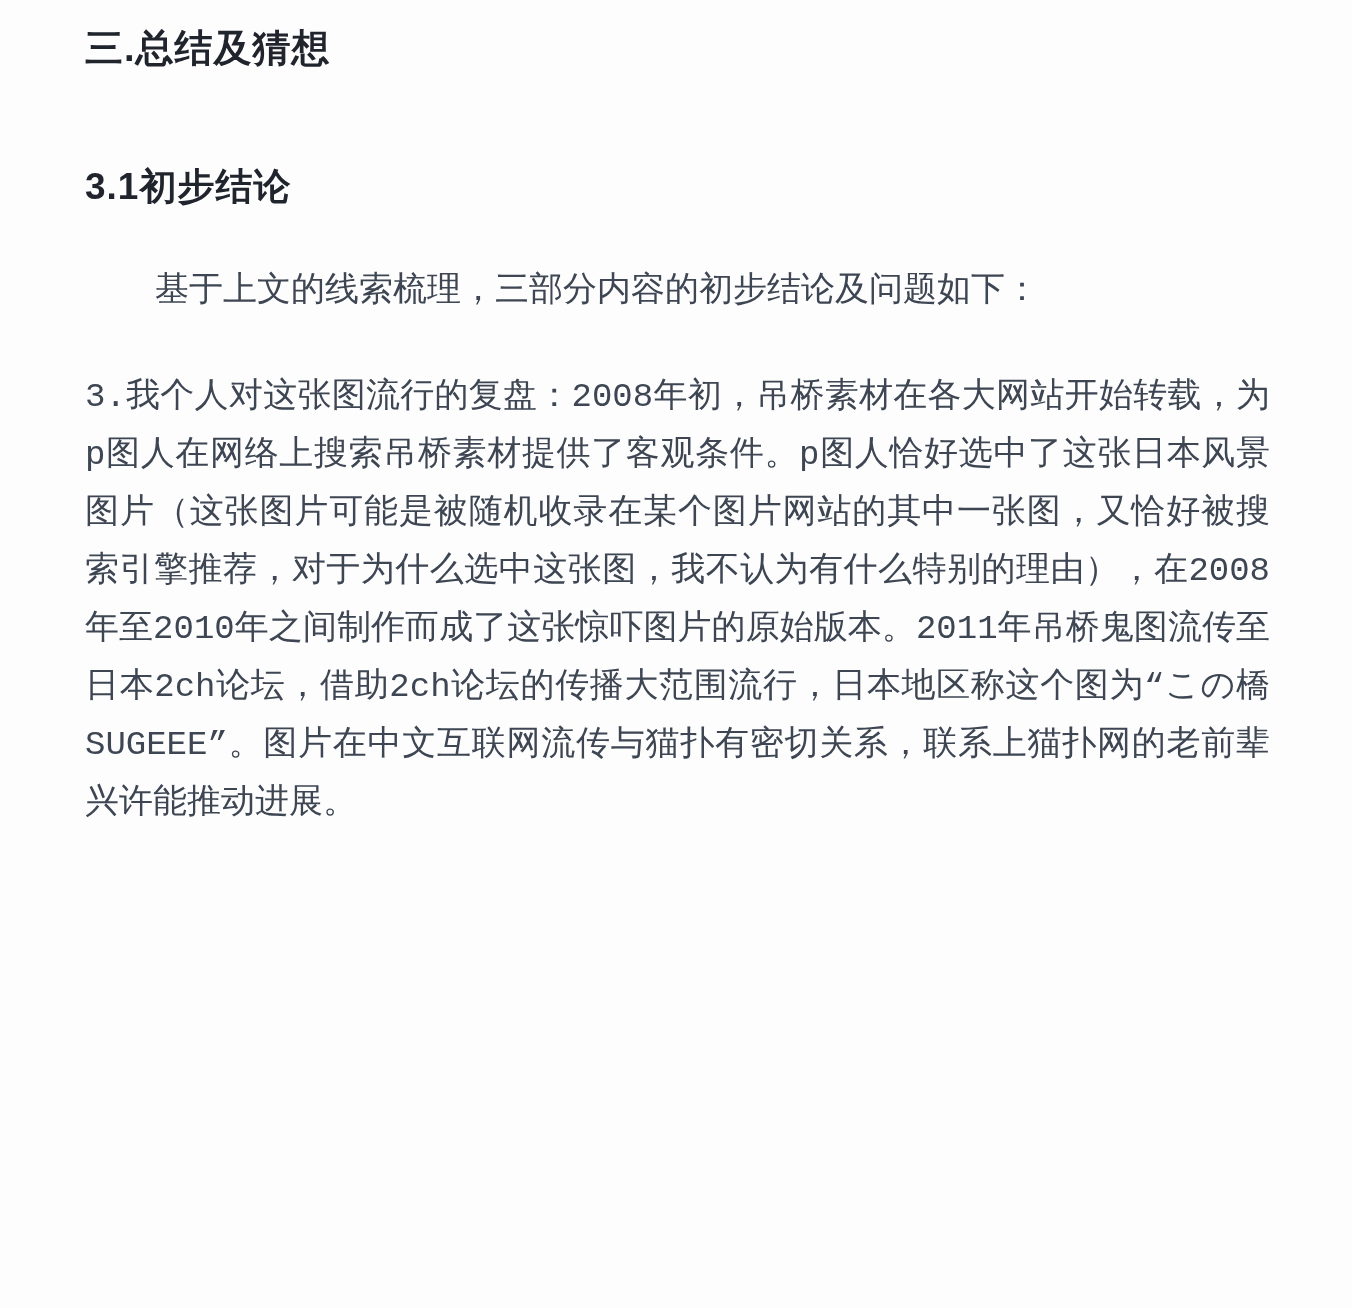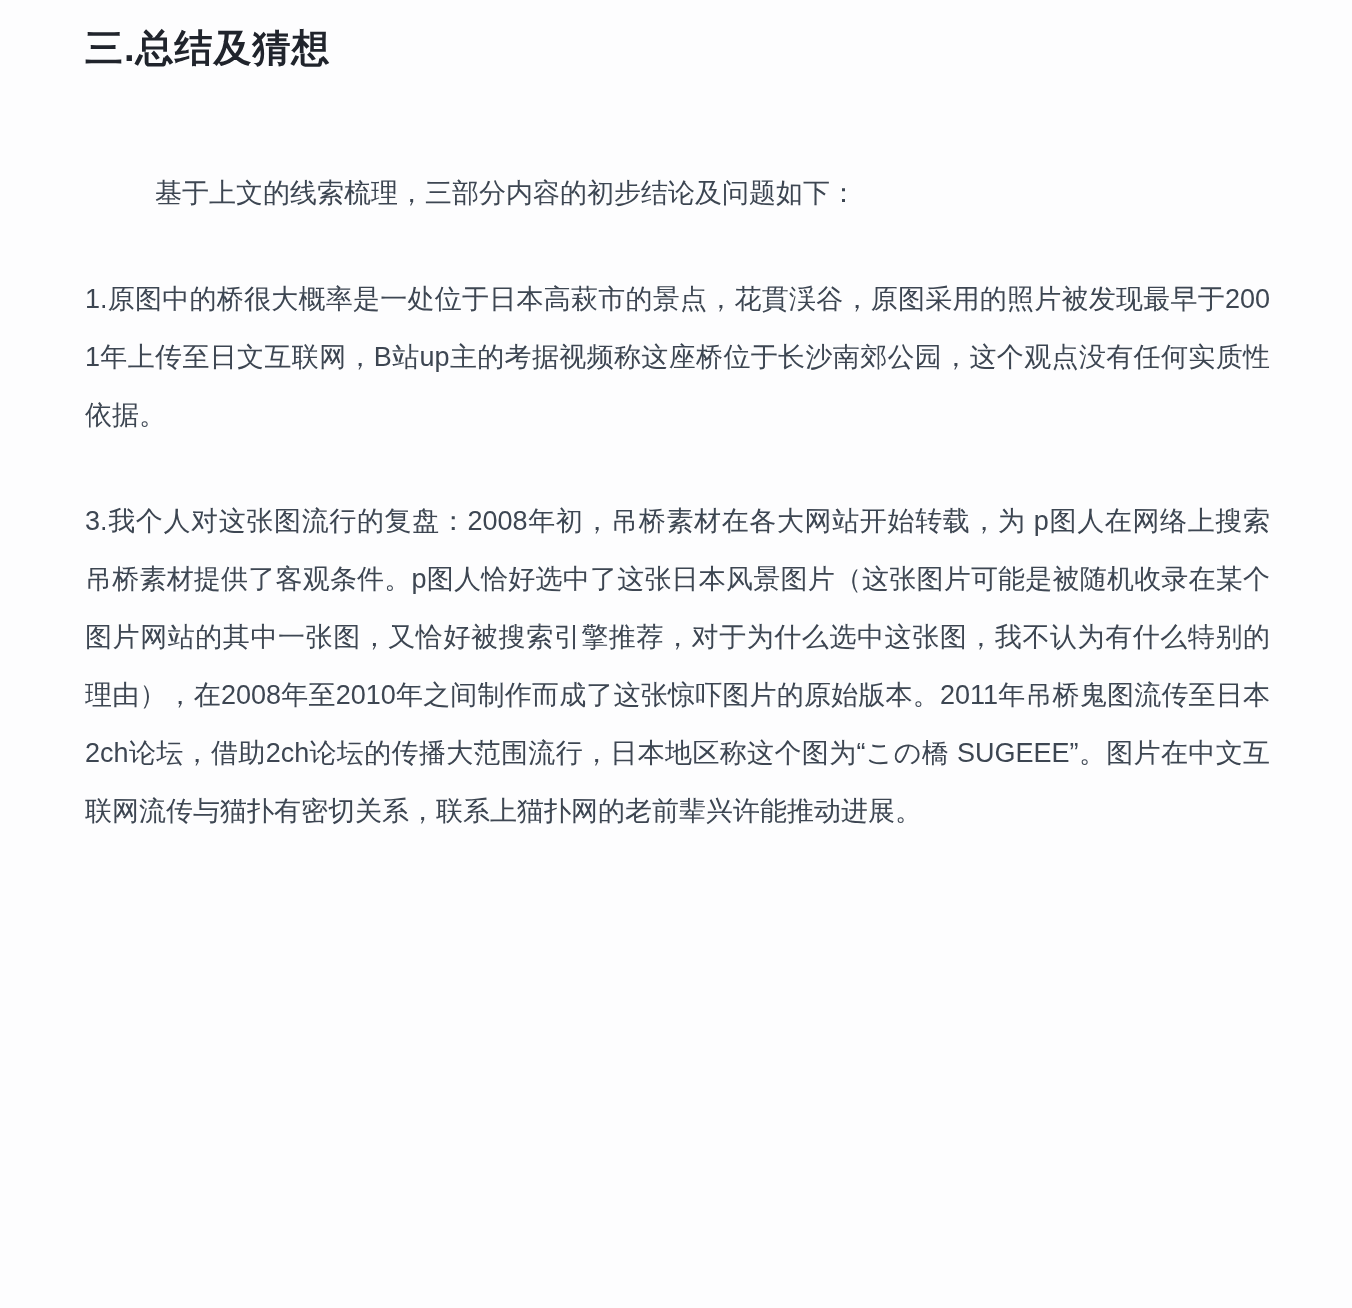--- a/index.html
+++ b/index.html
@@ -35,41 +35,42 @@
   h2.subsection-heading {
     margin: 0 0 52px 0;
     font-size: 37px;
     line-height: 46px;
     font-weight: bold;
     color: var(--heading-color);
     letter-spacing: 1px;
   }
   p.body-para {
     margin: 0 0 48px 0;
-    font-size: 27px;
+    font-size: 34px;
     line-height: 58px;
     color: var(--body-color);
     font-weight: 400;
     text-align: justify;
     text-justify: inter-ideograph;
     word-break: break-all;
+    font-family: Liberation Mono, monospace;
   }
   p.intro-para {
     text-indent: 70px;
     text-align: left;
   }
 </style>
 </head>
 <body>
 
 <div class="page">
 
   <h1 class="section-heading">三.总结及猜想</h1>
 
+  <h2 class="subsection-heading">3.1初步结论</h2>
 
   <p class="body-para intro-para">基于上文的线索梳理，三部分内容的初步结论及问题如下：</p>
 
-  <p class="body-para">1.原图中的桥很大概率是一处位于日本高萩市的景点，花貫渓谷，原图采用的照片被发现最早于2001年上传至日文互联网，B站up主的考据视频称这座桥位于长沙南郊公园，这个观点没有任何实质性依据。</p>
 
 
   <p class="body-para">3.我个人对这张图流行的复盘：2008年初，吊桥素材在各大网站开始转载，为 p图人在网络上搜索吊桥素材提供了客观条件。p图人恰好选中了这张日本风景图片（这张图片可能是被随机收录在某个图片网站的其中一张图，又恰好被搜索引擎推荐，对于为什么选中这张图，我不认为有什么特别的理由），在2008年至2010年之间制作而成了这张惊吓图片的原始版本。2011年吊桥鬼图流传至日本2ch论坛，借助2ch论坛的传播大范围流行，日本地区称这个图为“この橋 SUGEEE”。图片在中文互联网流传与猫扑有密切关系，联系上猫扑网的老前辈兴许能推动进展。</p>
 
 </div>
 
 </body></html>

